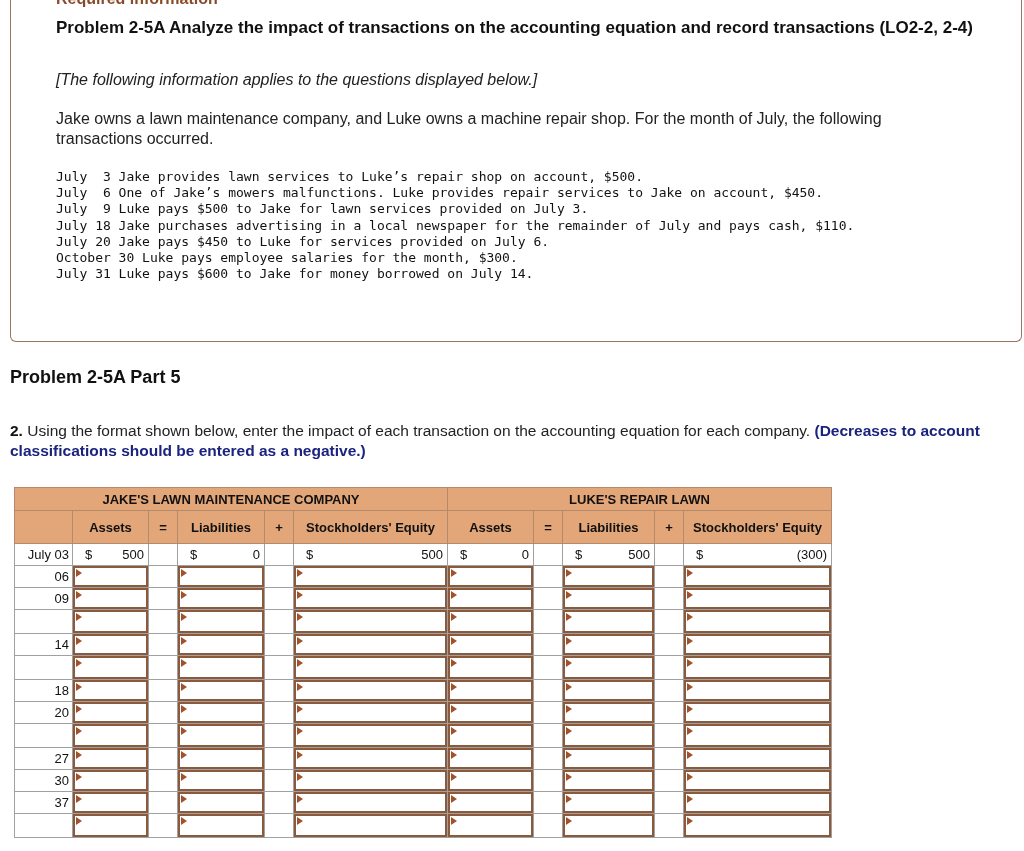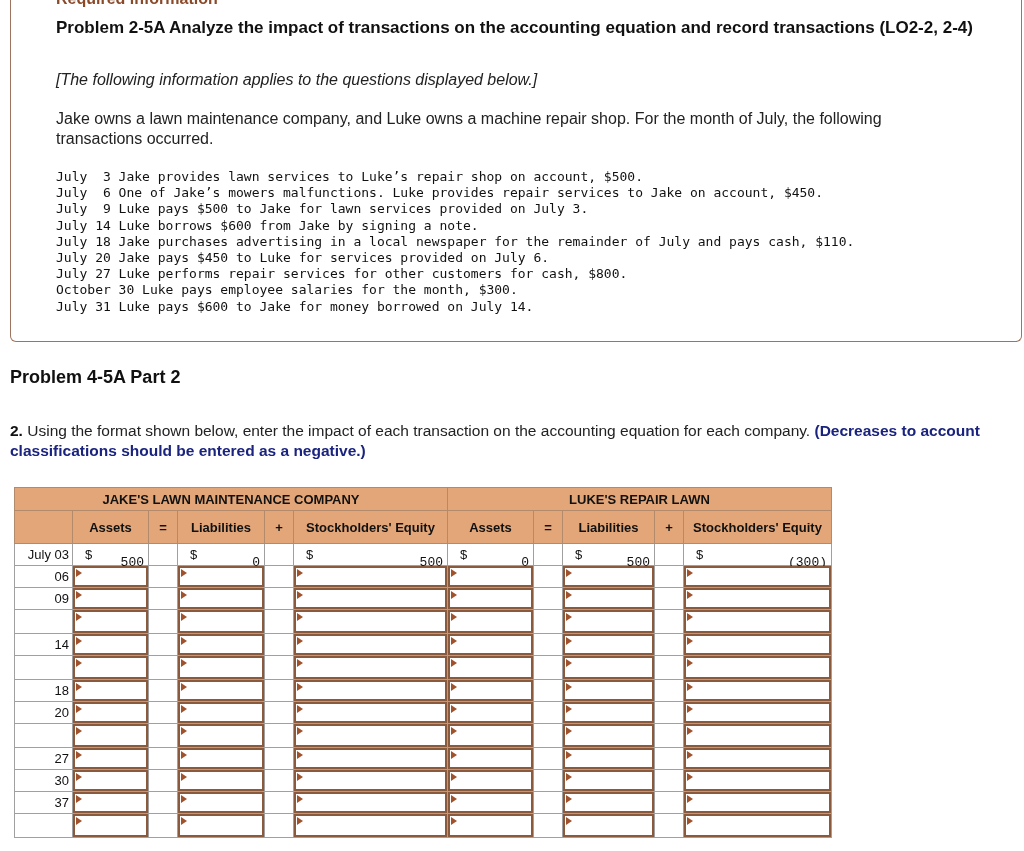--- a/index.html
+++ b/index.html
@@ -59,21 +59,21 @@
     text-align: center; color: #111; border: 1px solid #b48a6c;
   }
   .hdr2 th {
     background: #e3a678; height: 33px; font-weight: bold; font-size: 13px;
     text-align: center; color: #111; border: 1px solid #b48a6c;
   }
   .date-cell { text-align: right; padding-right: 3px !important; font-size: 13px; color: #111; }
   .row-short td { height: 22px; }
   .val-cell { position: relative; font-size: 13px; color: #111; }
   .val-cell .dollar { position: absolute; left: 12px; top: 3px; }
-  .val-cell .amount { position: absolute; right: 4px; top: 11px; font-family: Liberation Mono, monospace; }
+  .val-cell .amount { position: absolute; right: 4px; top: 3px; }
   .sym-cell { background: #fff; }
   .input-cell { position: relative; background: #fff; }
   .input-box {
     position: absolute; left: 0; top: 0; right: 0; bottom: 0;
     border: 2px solid #8b5a3c; border-left-width: 2px; box-sizing: border-box;
     background: #fff;
   }
   .input-box input {
     width: 100%; height: 100%; border: none; outline: none; background: transparent;
     font-family: "Liberation Sans", sans-serif; font-size: 13px; text-align: right;
@@ -91,29 +91,27 @@
 <div class="info-box"></div>
 <div class="req-label">Required information</div>
 <div class="title">Problem 2-5A Analyze the impact of transactions on the accounting equation and record transactions (LO2-2, 2-4)</div>
 <div class="subtitle">[The following information applies to the questions displayed below.]</div>
 <div class="intro">Jake owns a lawn maintenance company, and Luke owns a machine repair shop. For the month of July, the following transactions occurred.</div>
 
 <div class="transactions">
   <span class="tx-line">July  3 Jake provides lawn services to Luke’s repair shop on account, $500.</span>
   <span class="tx-line">July  6 One of Jake’s mowers malfunctions. Luke provides repair services to Jake on account, $450.</span>
   <span class="tx-line">July  9 Luke pays $500 to Jake for lawn services provided on July 3.</span>
-  <span class="tx-line">July 14 Luke borrows $600 from Jake by signing a note.</span>
   <span class="tx-line">July 18 Jake purchases advertising in a local newspaper for the remainder of July and pays cash, $110.</span>
   <span class="tx-line">July 20 Jake pays $450 to Luke for services provided on July 6.</span>
-  <span class="tx-line">July 27 Luke performs repair services for other customers for cash, $800.</span>
   <span class="tx-line">October 30 Luke pays employee salaries for the month, $300.</span>
   <span class="tx-line">July 31 Luke pays $600 to Jake for money borrowed on July 14.</span>
 </div>
 
-<div class="part-title">Problem 4-5A Part 2</div>
+<div class="part-title">Problem 2-5A Part 5</div>
 
 <div class="question">
   <b class="num">2.</b><span> Using the format shown below, enter the impact of each transaction on the accounting equation for each company. </span><span class="note">(Decreases to account classifications should be entered as a negative.)</span>
 </div>
 
 <table class="worksheet" id="worksheet">
   <colgroup>
     <col style="width:58px">
       <col style="width:76px">
       <col style="width:29px">

